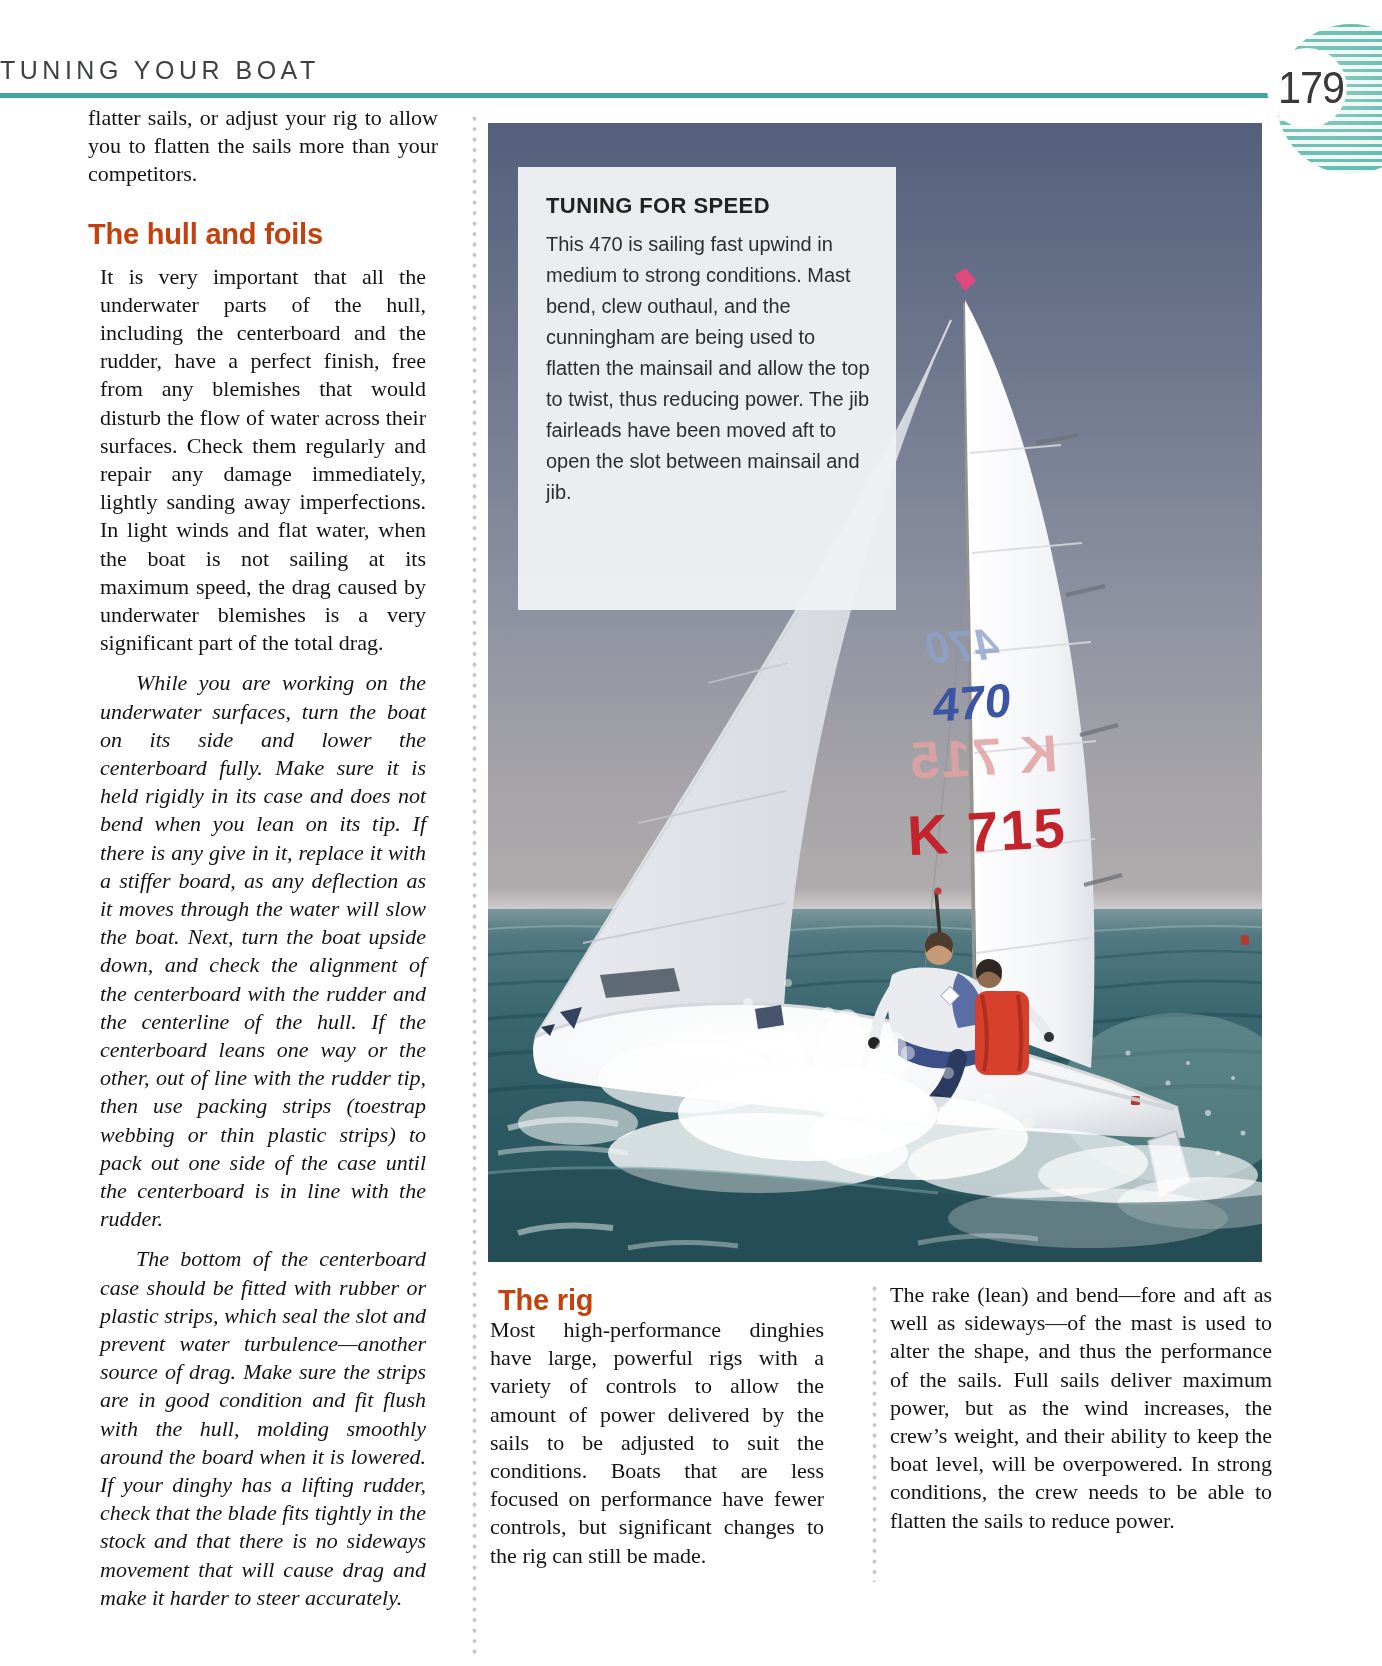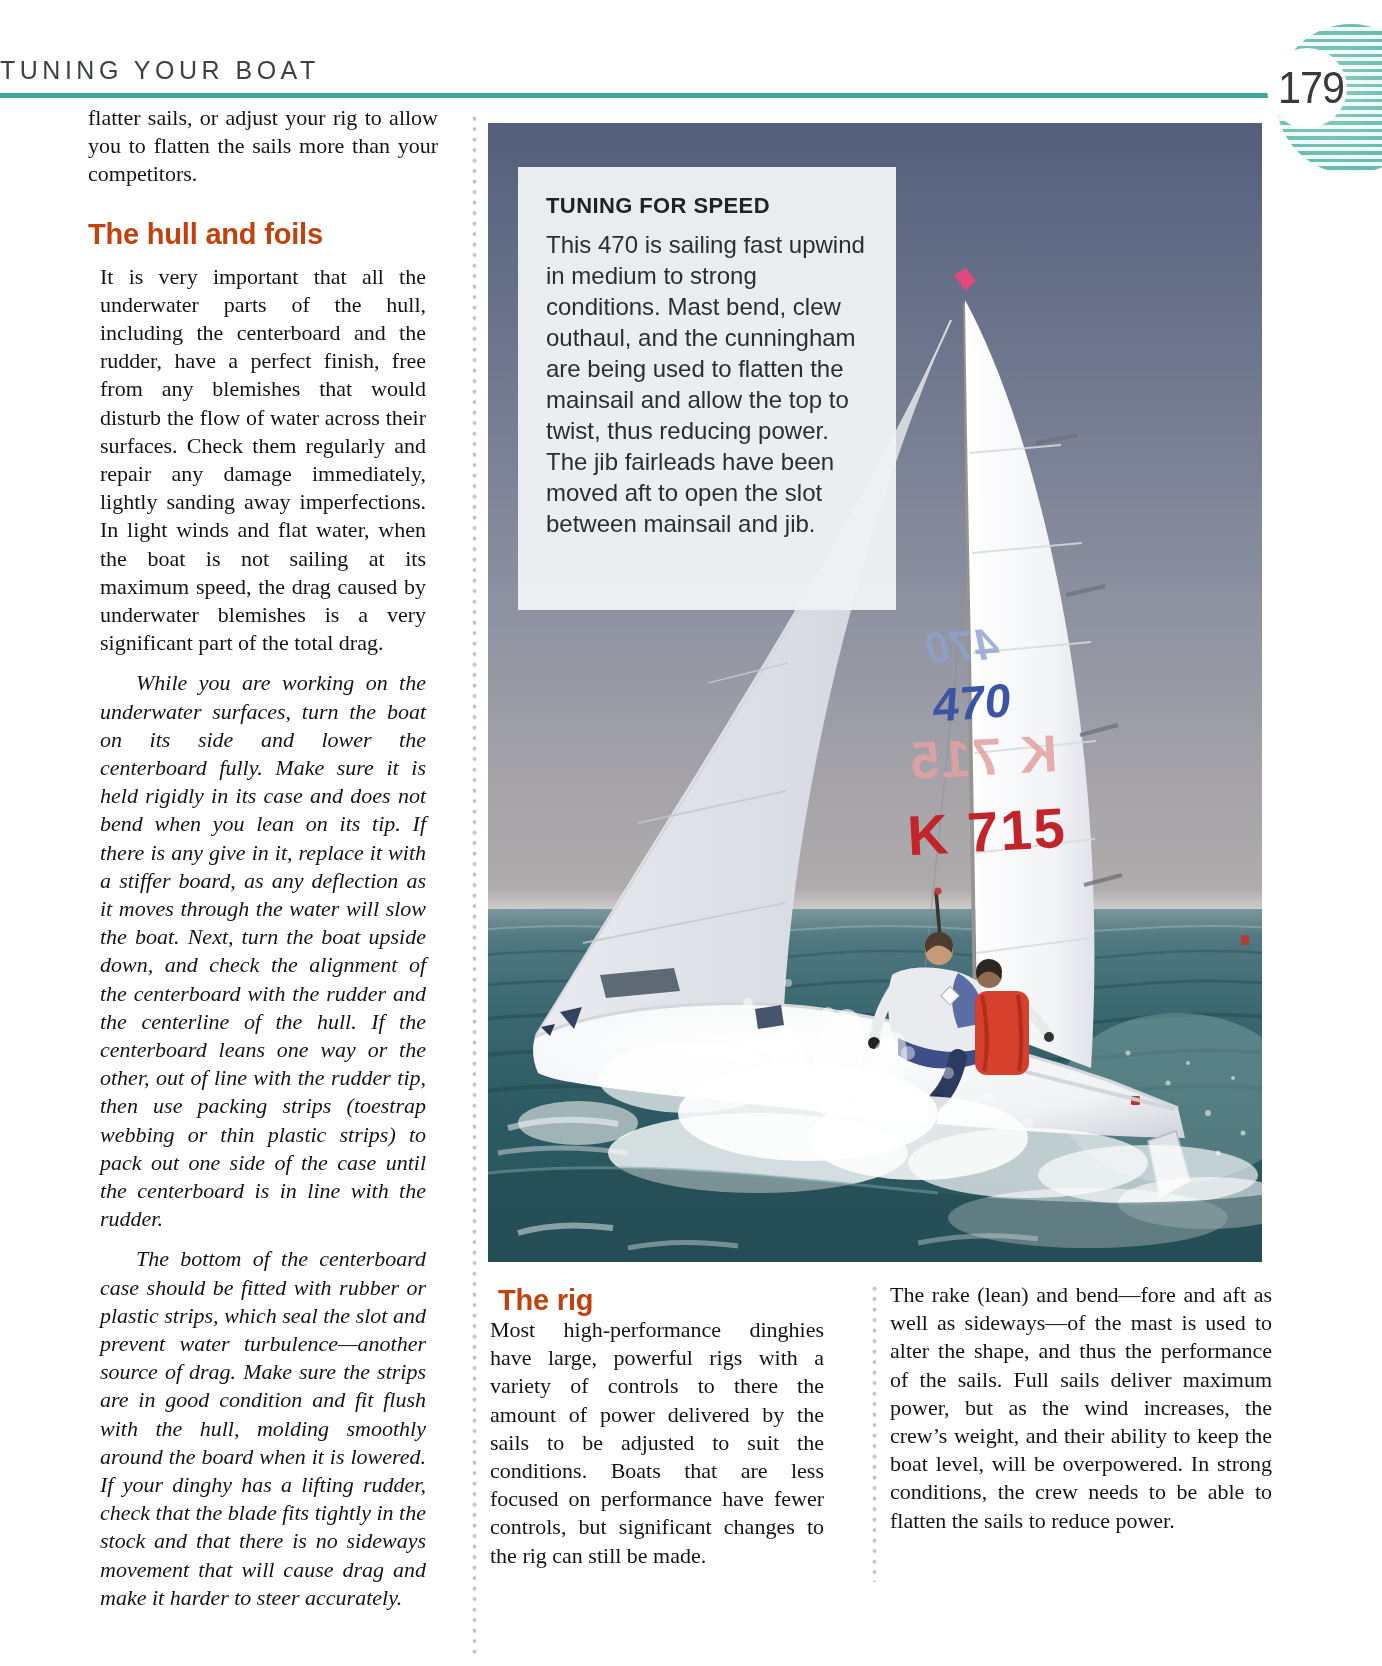--- a/index.html
+++ b/index.html
@@ -51,21 +51,21 @@
   .rig-heading{position:absolute;left:490px;top:1277px;margin:8px;}
   
   .photo{position:absolute;left:488px;top:123px;width:774px;height:1139px;overflow:hidden;}
   .photo svg{position:absolute;left:0;top:0;}
   .caption-box{
     position:absolute;left:30px;top:44px;width:378px;height:443px;box-sizing:border-box;
     background:rgba(239,241,244,.97);padding:26px 24px 20px 28px;
     font-family:"Liberation Sans",sans-serif;
   }
   .caption-title{font-size:22px;font-weight:700;color:#222;letter-spacing:.4px;margin:0 0 10px 0;}
-  .caption-body{font-size:24px;line-height:31px;color:#2d2d2d;margin:0;text-align:left;}
+  .caption-body{font-size:20px;line-height:31px;color:#2d2d2d;margin:0;text-align:left;}
 </style>
 </head>
 <body>
 
 <div class="page">
 
   <div class="header-title">TUNING YOUR BOAT</div>
   <div class="teal-rule"></div>
   <div class="badge-stripes"></div>
   <div class="badge-circle">
@@ -280,19 +280,19 @@
     </svg>
 
     <div class="caption-box">
       <p class="caption-title">TUNING FOR SPEED</p>
       <p class="caption-body">This 470 is sailing fast upwind in medium to strong conditions. Mast bend, clew outhaul, and the cunningham are being used to flatten the mainsail and allow the top to twist, thus reducing power. The jib fairleads have been moved aft to open the slot between mainsail and jib.</p>
     </div>
   </div>
 
   <h2 class="sans-heading rig-heading">The rig</h2>
   <div class="mid-col serif-col">
-    <p style="margin:0">Most high-performance dinghies have large, powerful rigs with a variety of controls to there the amount of power delivered by the sails to be adjusted to suit the conditions. Boats that are less focused on performance have fewer controls, but significant changes to the rig can still be made.</p>
+    <p style="margin:0">Most high-performance dinghies have large, powerful rigs with a variety of controls to allow the amount of power delivered by the sails to be adjusted to suit the conditions. Boats that are less focused on performance have fewer controls, but significant changes to the rig can still be made.</p>
   </div>
   <div class="right-col serif-col">
     <p style="margin:0">The rake (lean) and bend—fore and aft as well as sideways—of the mast is used to alter the shape, and thus the performance of the sails. Full sails deliver maximum power, but as the wind increases, the crew’s weight, and their ability to keep the boat level, will be overpowered. In strong conditions, the crew needs to be able to flatten the sails to reduce power.</p>
   </div>
 
 </div>
 
 </body></html>

